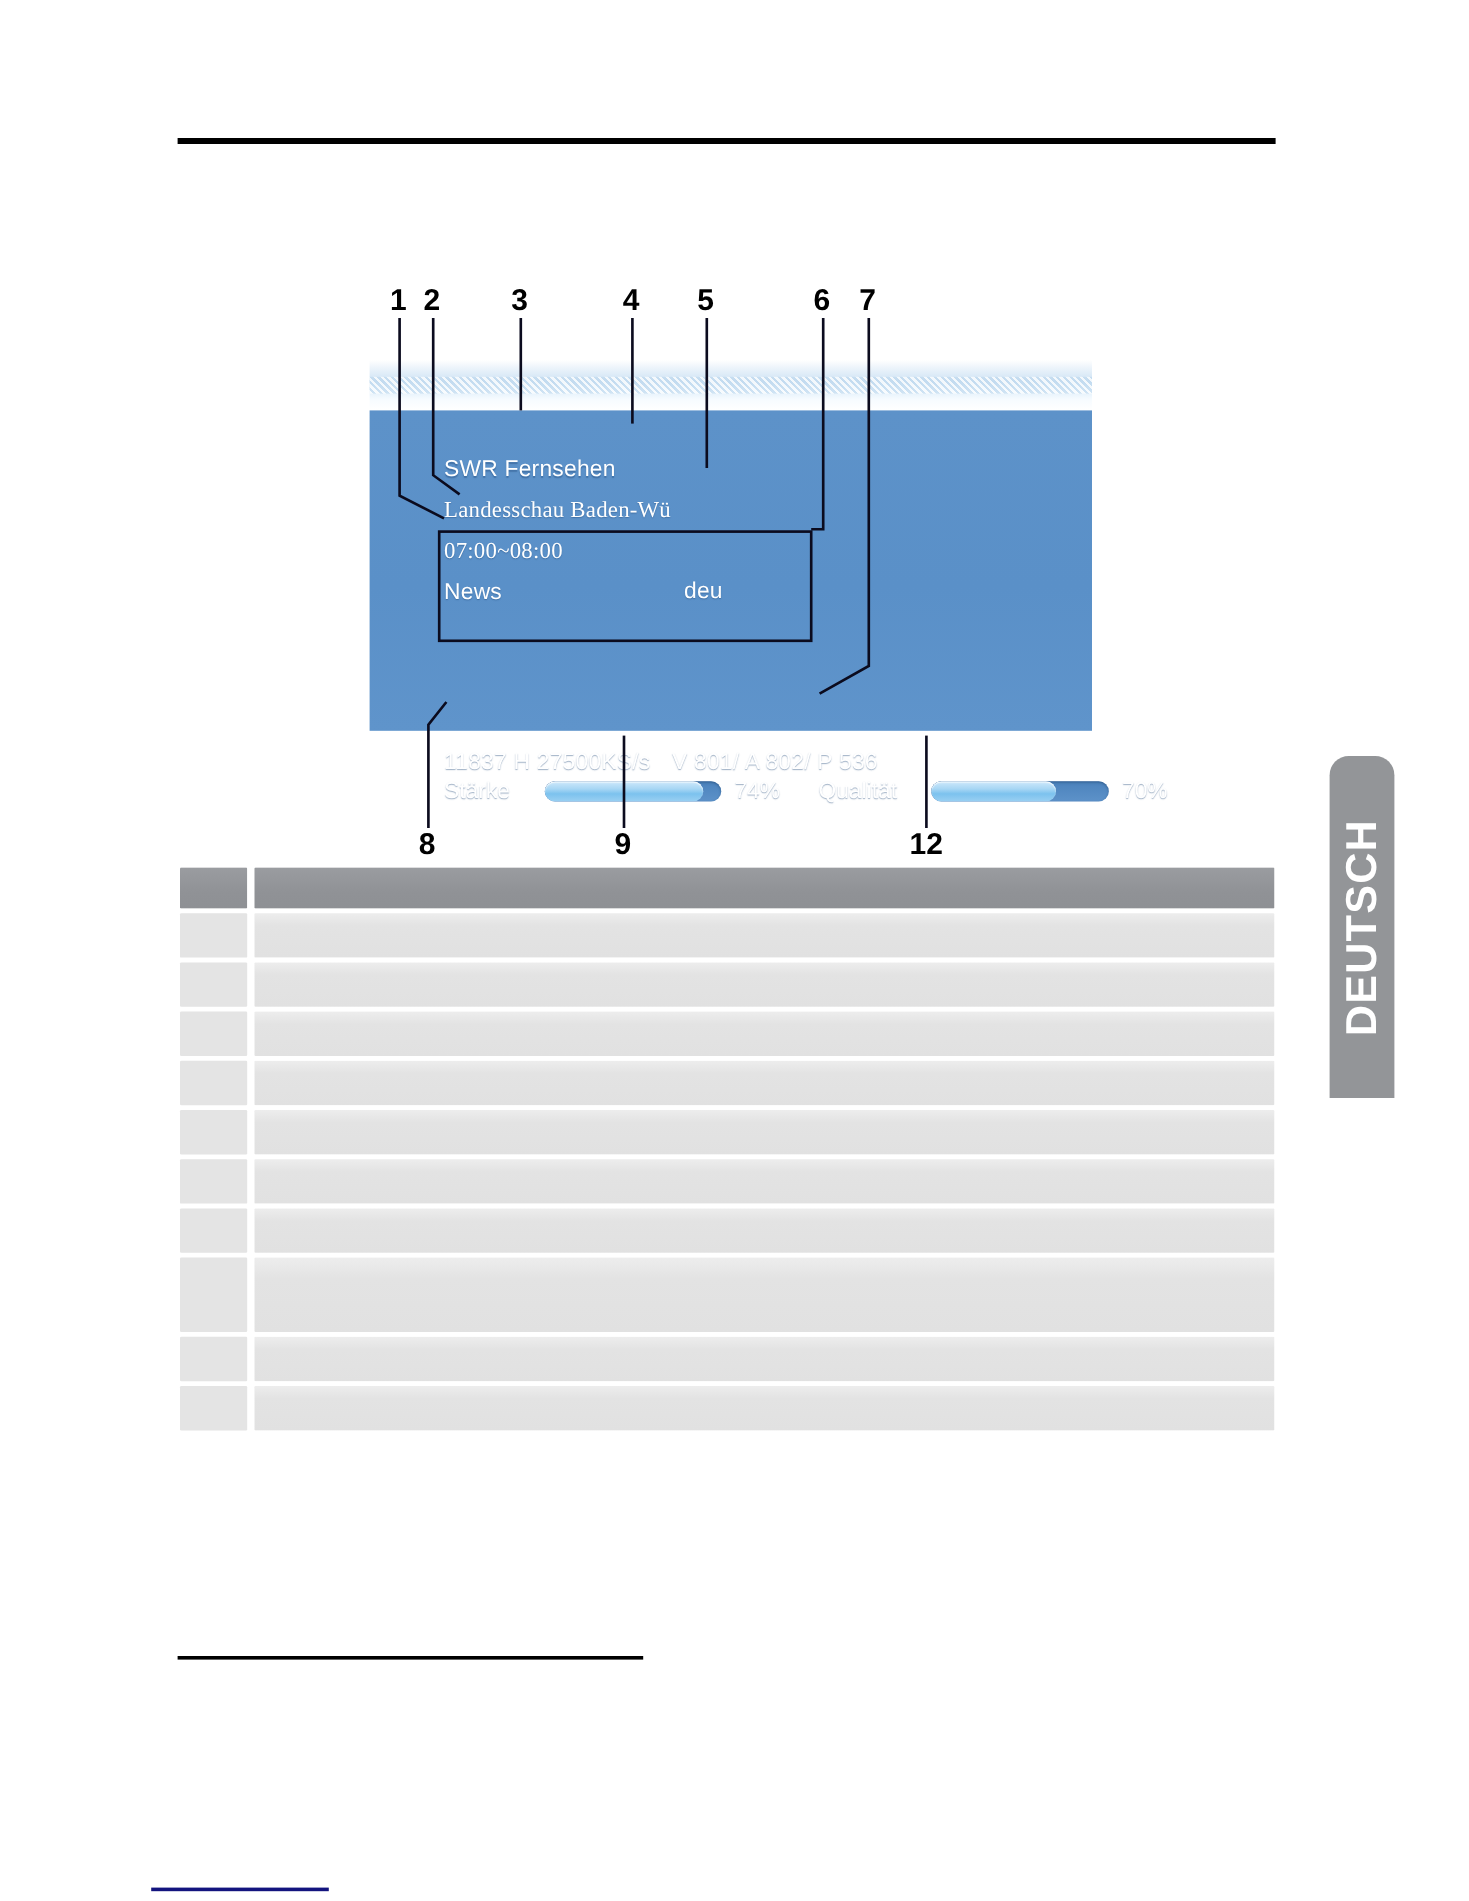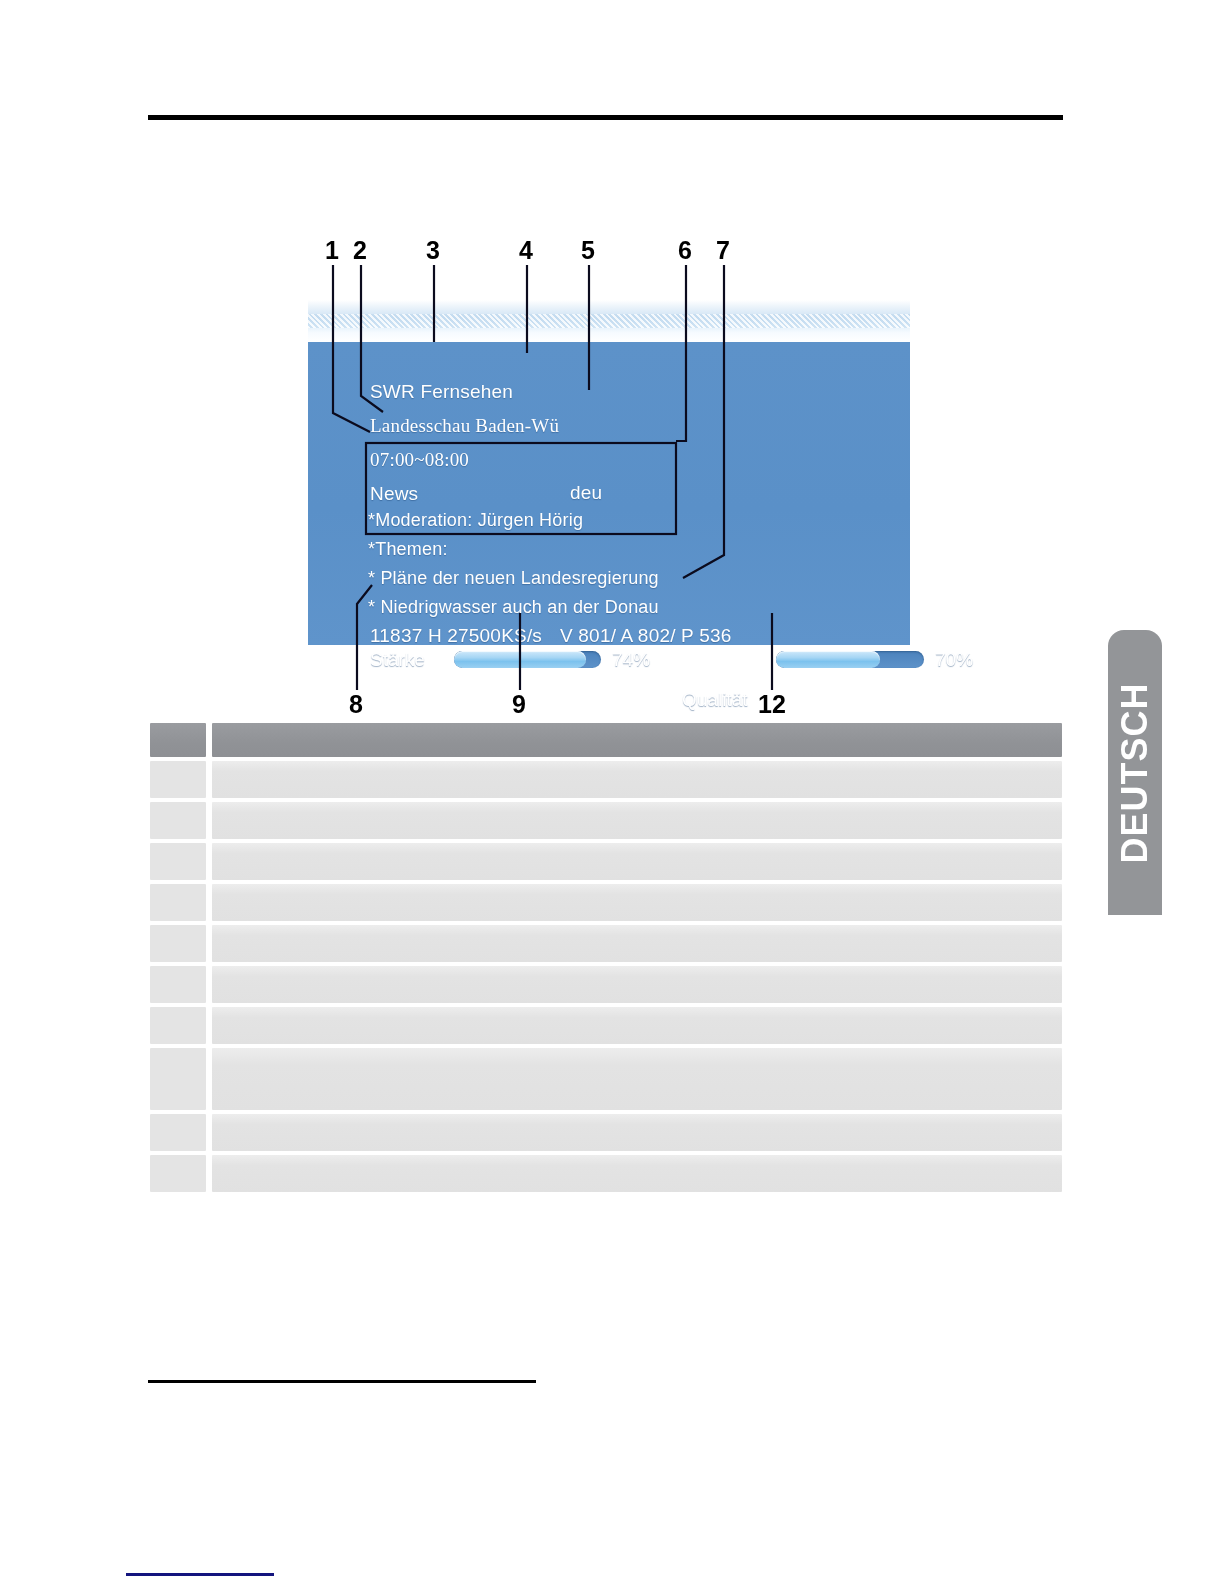--- a/index.html
+++ b/index.html
@@ -74,21 +74,21 @@
       repeating-linear-gradient(45deg,
         rgba(255,255,255,0.85) 0 2px,
         rgba(180,210,235,0.55) 2px 4px);
     opacity: .85;
   }
   .osd-body {
     position: absolute;
     left: 0;
     top: 42px;
     width: 100%;
-    height: 303px;
+    height: 267px;
     background: linear-gradient(to bottom, #5d92c9 0%, #5a90c8 55%, #5f94cb 100%);
   }
   .osd-text {
     position: absolute;
     color: #ffffff;
     font-size: 19px;
     letter-spacing: .2px;
     white-space: nowrap;
     text-shadow: 0 1px 1px rgba(30,70,120,.45);
   }
@@ -145,21 +145,21 @@
     border-radius: 9px;
     background: linear-gradient(to bottom, #cfe9fb 0%, #a7d6f4 38%, #7cc2ee 62%, #9ad0f2 100%);
     box-shadow: inset 0 1px 1px rgba(255,255,255,.85);
   }
 
   
   .m-strength-label { left: 0px;   top: 3px; }
   .m-strength-track { left: 84px;  top: 5px; width: 147px; }
   .m-strength-value { left: 242px; top: 3px; }
 
-  .m-quality-label  { left: 312px; top: 3px; margin-top: 40px; }
+  .m-quality-label  { left: 312px; top: 3px; }
   .m-quality-track  { left: 406px; top: 5px; width: 148px; }
   .m-quality-value  { left: 565px; top: 3px; }
 
   
   .callout-num {
     position: absolute;
     font-size: 25px;
     font-weight: 700;
     color: #000000;
     font-family: "Liberation Sans", sans-serif;
@@ -243,26 +243,20 @@
   <div class="osd-glow"></div>
 
   <div class="osd-body">
 
     <span class="osd-text l-channel">SWR Fernsehen</span>
     <span class="osd-text l-program">Landesschau Baden-Wü</span>
     <span class="osd-text l-time">07:00~08:00</span>
     <span class="osd-text l-lang">deu</span>
     <span class="osd-text l-genre">News</span>
 
-    <div class="osd-desc">
-      <span class="osd-text">*Moderation: Jürgen Hörig</span>
-      <span class="osd-text">*Themen:</span>
-      <span class="osd-text">* Pläne der neuen Landesregierung</span>
-      <span class="osd-text">* Niedrigwasser auch an der Donau</span>
-    </div>
 
     <span class="osd-text l-tuner">11837 H 27500KS/s</span>
     <span class="osd-text l-pids">V 801/ A 802/ P 536</span>
 
     <div class="meter-row">
       <span class="meter-label m-strength-label">Stärke</span>
       <div class="bar-track m-strength-track">
         <div class="bar-fill" id="fill-strength" style="width: 90%;"></div>
       </div>
       <span class="meter-value m-strength-value">74%</span>

